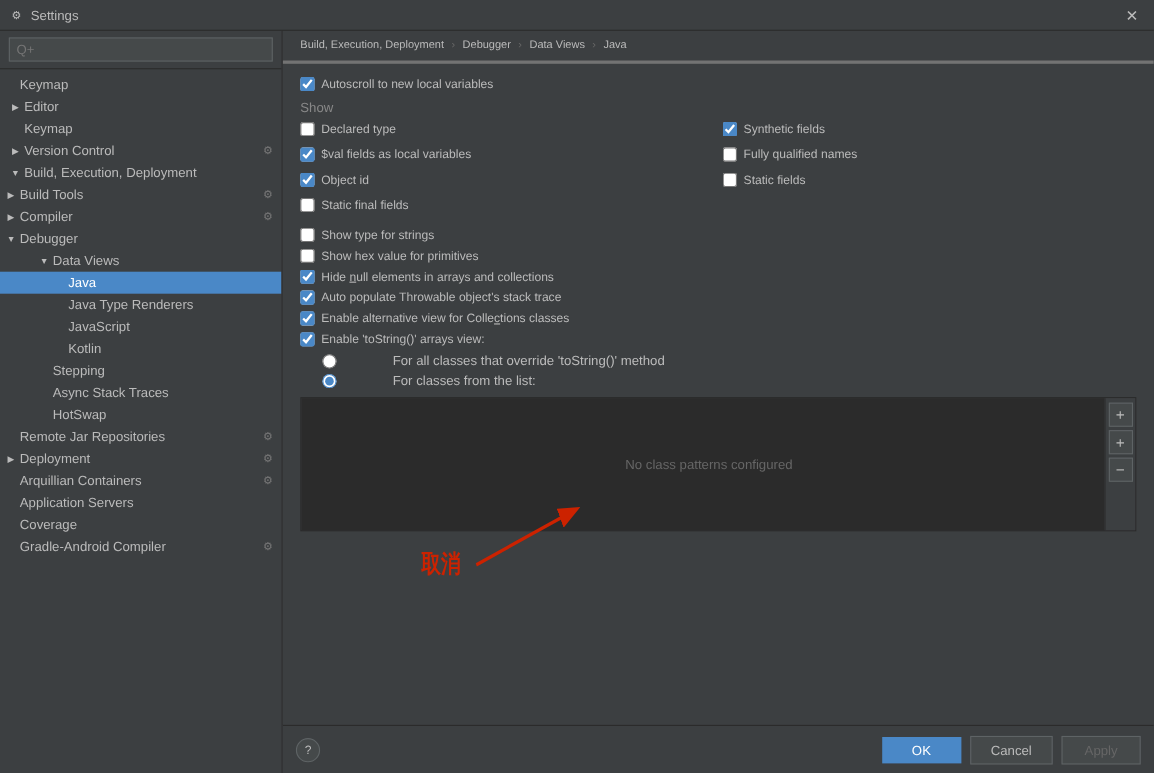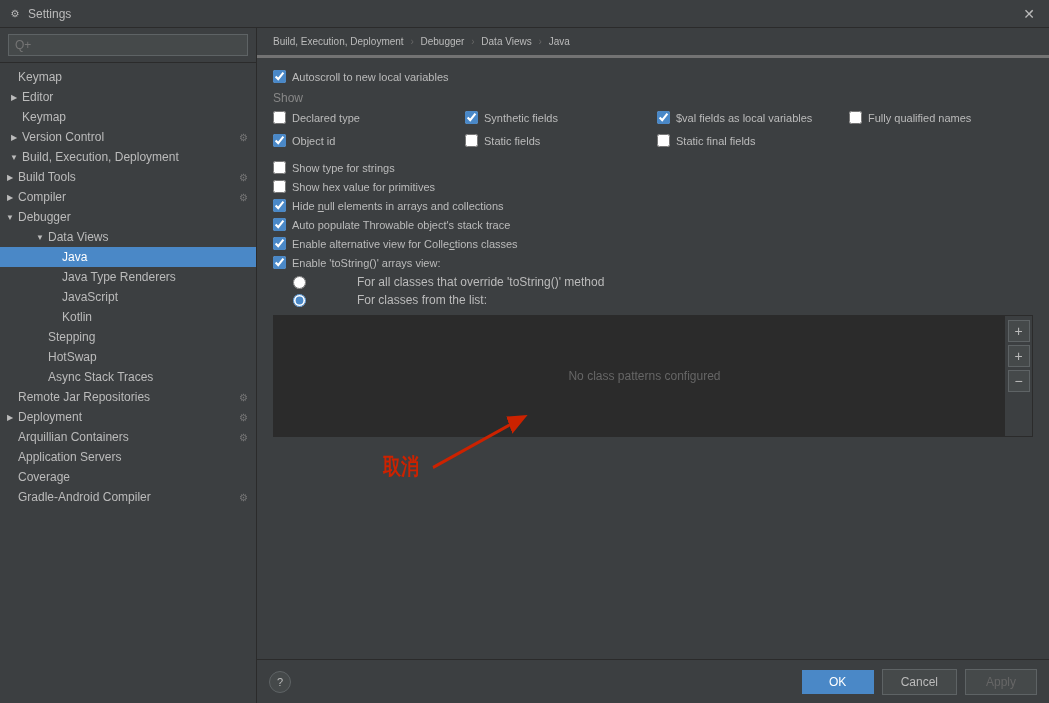--- a/index.html
+++ b/index.html
@@ -173,21 +173,21 @@
     .check-row label u { text-decoration: underline; }
 
     
     .show-label {
       font-size: 12px;
       color: #888;
       margin: 8px 0 6px 0;
     }
     .grid-checkboxes {
       display: grid;
-      grid-template-columns: 1fr 1fr 1fr 1fr;
+      grid-template-columns: 1fr 1fr;
       gap: 4px 8px;
       margin-bottom: 8px;
     }
 
     
     .radio-row {
       display: flex;
       align-items: center;
       margin-bottom: 4px;
       padding-left: 20px;
@@ -390,25 +390,25 @@
         <div class="tree-item indent-3">
           <span class="tree-arrow leaf"></span>
           <span class="item-label">Kotlin</span>
         </div>
         <div class="tree-item indent-2">
           <span class="tree-arrow leaf"></span>
           <span class="item-label">Stepping</span>
         </div>
         <div class="tree-item indent-2">
           <span class="tree-arrow leaf"></span>
+          <span class="item-label">Async Stack Traces</span>
+        </div>
+        <div class="tree-item indent-2">
+          <span class="tree-arrow leaf"></span>
           <span class="item-label">HotSwap</span>
-        </div>
-        <div class="tree-item indent-2">
-          <span class="tree-arrow leaf"></span>
-          <span class="item-label">Async Stack Traces</span>
         </div>
         <div class="tree-item indent-1">
           <span class="tree-arrow leaf"></span>
           <span class="item-label">Remote Jar Repositories</span>
           <span class="item-gear">⚙</span>
         </div>
         <div class="tree-item indent-1">
           <span class="tree-arrow collapsed"></span>
           <span class="item-label">Deployment</span>
           <span class="item-gear">⚙</span>

